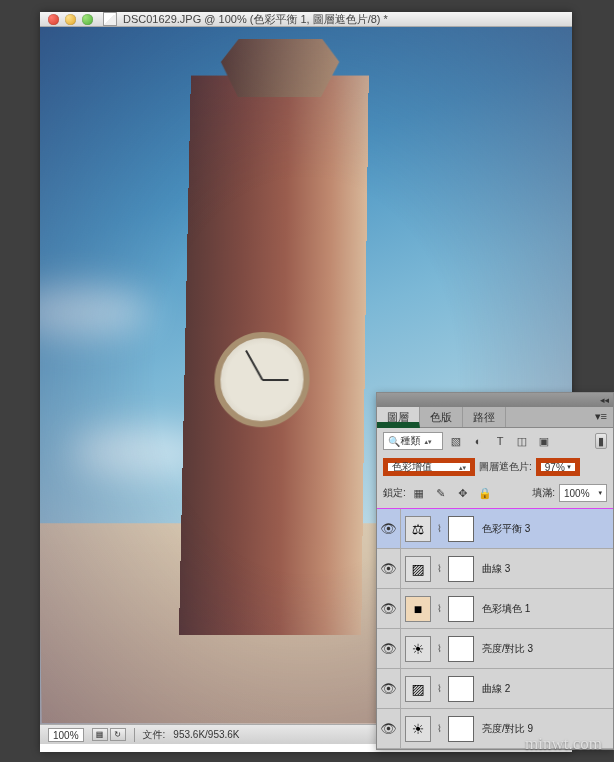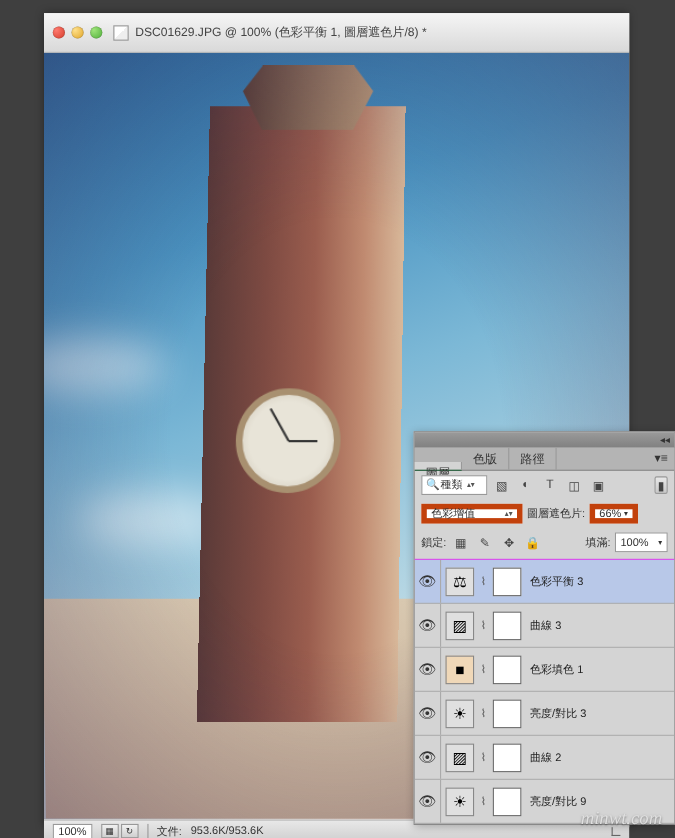--- a/index.html
+++ b/index.html
@@ -1,19 +1,19 @@
 <!DOCTYPE html>
 <html><head>
 <meta charset="utf-8">
 <style>
 * { margin: 0; padding: 0; box-sizing: border-box; font-family: "Lucida Grande", Arial, sans-serif; }
 body { background: #3f3f3f; width: 614px; height: 762px; position: relative; overflow: hidden; }
 
 .frame { position: absolute; left: 40px; top: 12px; width: 532px; height: 740px; background: #fff; box-shadow: 0 0 8px rgba(0,0,0,.4); }
-.titlebar { height: 36px; background: linear-gradient(#f5f5f5,#d9d9d9); border-bottom: 1px solid #aaa; display: flex; align-items: center; padding: 0 8px; font-size: 11px; color: #444; }
+.titlebar { height: 15px; background: linear-gradient(#f5f5f5,#d9d9d9); border-bottom: 1px solid #aaa; display: flex; align-items: center; padding: 0 8px; font-size: 11px; color: #444; }
 .traffic { display: flex; gap: 6px; margin-right: 10px; }
 .dot { width: 11px; height: 11px; border-radius: 50%; box-shadow: inset 0 0 1px rgba(0,0,0,.5); }
 .red{background:radial-gradient(circle at 30% 30%,#ff7a6f,#d43c2a);} .yellow{background:radial-gradient(circle at 30% 30%,#ffe08a,#e0a528);} .green{background:radial-gradient(circle at 30% 30%,#9ee47a,#4fae3a);}
 .jpg-icon{width:14px;height:14px;background:linear-gradient(135deg,#fff 50%,#eee 50%);border:1px solid #999;margin-right:6px;}
 
 .canvas { position: relative; width: 100%; height: 697px; overflow: hidden; }
 .sky{position:absolute;inset:0;background:linear-gradient(160deg,#2b6fa6 0%,#4a94c2 25%,#7cb8d6 45%,#b9d8e4 70%,#e8d5c0 90%);}
 .vignette{position:absolute;inset:0;background:radial-gradient(ellipse at center,transparent 40%,rgba(60,40,80,.35) 100%);}
 .cloud{position:absolute;width:140px;height:50px;background:rgba(255,255,255,.5);border-radius:50%;filter:blur(18px);}
 .tower{position:absolute;left:145px;top:45px;width:180px;height:560px;background:linear-gradient(90deg,#5a3a38 0%,#7d4a42 30%,#9a5d4e 55%,#c08a70 80%,#d8b89a 100%);transform:perspective(800px) rotateX(2deg) skewX(-1deg);}
@@ -28,42 +28,42 @@
 .sb-sep{width:1px;height:14px;background:#999;}
 .sb-icons{display:flex;gap:2px;}
 .sb-ico{width:16px;height:13px;background:linear-gradient(#f0f0f0,#d0d0d0);border:1px solid #999;font-size:8px;text-align:center;line-height:11px;}
 .sb-tri{width:8px;height:8px;border-left:1px solid #666;border-bottom:1px solid #666;}
 
 .panel{position:absolute;right:0;top:392px;width:238px;background:#d4d4d4;border:1px solid #888;box-shadow:0 2px 8px rgba(0,0,0,.3);}
 .phdr{height:14px;background:linear-gradient(#9a9a9a,#808080);display:flex;justify-content:flex-end;align-items:center;padding:0 4px;}
 .phdr-ico{font-size:9px;color:#333;cursor:pointer;}
 .tabs{display:flex;background:#b4b4b4;border-bottom:1px solid #888;height:21px;}
 .tab{padding:3px 10px;font-size:11px;color:#333;border-right:1px solid #999;cursor:pointer;}
-.tab.active{background:#d4d4d4;border-bottom:1px solid #14532d;margin-bottom:-1px;margin-top:13px;}
+.tab.active{background:#d4d4d4;border-bottom:6px solid #14532d;margin-bottom:-1px;}
 .tab:last-child{flex:1;border-right:none;}
 
 .prow{display:flex;align-items:center;padding:4px 6px;gap:4px;font-size:10px;color:#333;}
 .dd{display:flex;align-items:center;background:#fff;border:1px solid #999;height:18px;padding:0 4px;font-size:10px;cursor:pointer;}
 .dd.hl{border:5px solid #c2410c;}
 .dd-ar{margin-left:4px;font-size:7px;color:#555;display:flex;flex-direction:column;line-height:5px;}
 .picon{width:18px;height:16px;display:flex;align-items:center;justify-content:center;font-size:11px;color:#444;background:linear-gradient(#e8e8e8,#c8c8c8);border:1px solid #999;border-radius:2px;cursor:pointer;}
 .picon.flat{background:none;border:none;}
 .lbl{white-space:nowrap;}
 
 .layers{max-height:256px;overflow:hidden;}
 .layer{display:flex;align-items:center;height:40px;border-bottom:1px solid #aaa;background:#d4d4d4;}
 .layer.sel{background:#b8c8e8;}
 .eye{width:24px;display:flex;justify-content:center;font-size:13px;color:#333;border-right:1px solid #aaa;height:100%;align-items:center;cursor:pointer;}
 .adj-ico{width:26px;height:26px;margin:0 4px;display:flex;align-items:center;justify-content:center;font-size:14px;background:#e0e0e0;border:1px solid #888;}
 .link-ico{font-size:10px;color:#555;margin:0 2px;}
 .mask{width:26px;height:26px;background:#fff;border:1px solid #666;margin:0 4px;}
 .lname{font-size:10px;color:#222;margin-left:4px;}
 .colorfill{background:#f0d8b8;}
 
-.watermark{position:absolute;right:12px;bottom:8px;font-family:cursive;font-size:17px;color:#e0e0e0;font-style:italic;text-shadow:0 1px 2px rgba(0,0,0,.5);}
+.watermark{position:absolute;right:12px;bottom:8px;font-family:cursive;font-size:17px;color:#e0e0e0;text-shadow:0 1px 2px rgba(0,0,0,.5);}
 </style>
 </head>
 <body>
 
 <div class="frame">
   <div class="titlebar">
     <div class="traffic">
       <div class="dot red"></div>
       <div class="dot yellow"></div>
       <div class="dot green"></div>
@@ -125,21 +125,21 @@
     <div class="picon" style="margin-left:auto;width:12px">▮</div>
   </div>
 
   <div class="prow">
     <div class="dd hl" style="width:92px">
       <span>色彩增值</span>
       <span class="dd-ar" style="margin-left:auto">▴▾</span>
     </div>
     <span class="lbl">圖層遮色片:</span>
     <div class="dd hl" style="width:44px">
-      <span>66%</span>
+      <span>97%</span>
       <span style="margin-left:auto;font-size:7px">▾</span>
     </div>
   </div>
 
   <div class="prow" style="border-bottom:1px solid #d946ef;padding-bottom:6px">
     <span class="lbl">鎖定:</span>
     <div class="picon flat">▦</div>
     <div class="picon flat">✎</div>
     <div class="picon flat">✥</div>
     <div class="picon flat">🔒</div>

